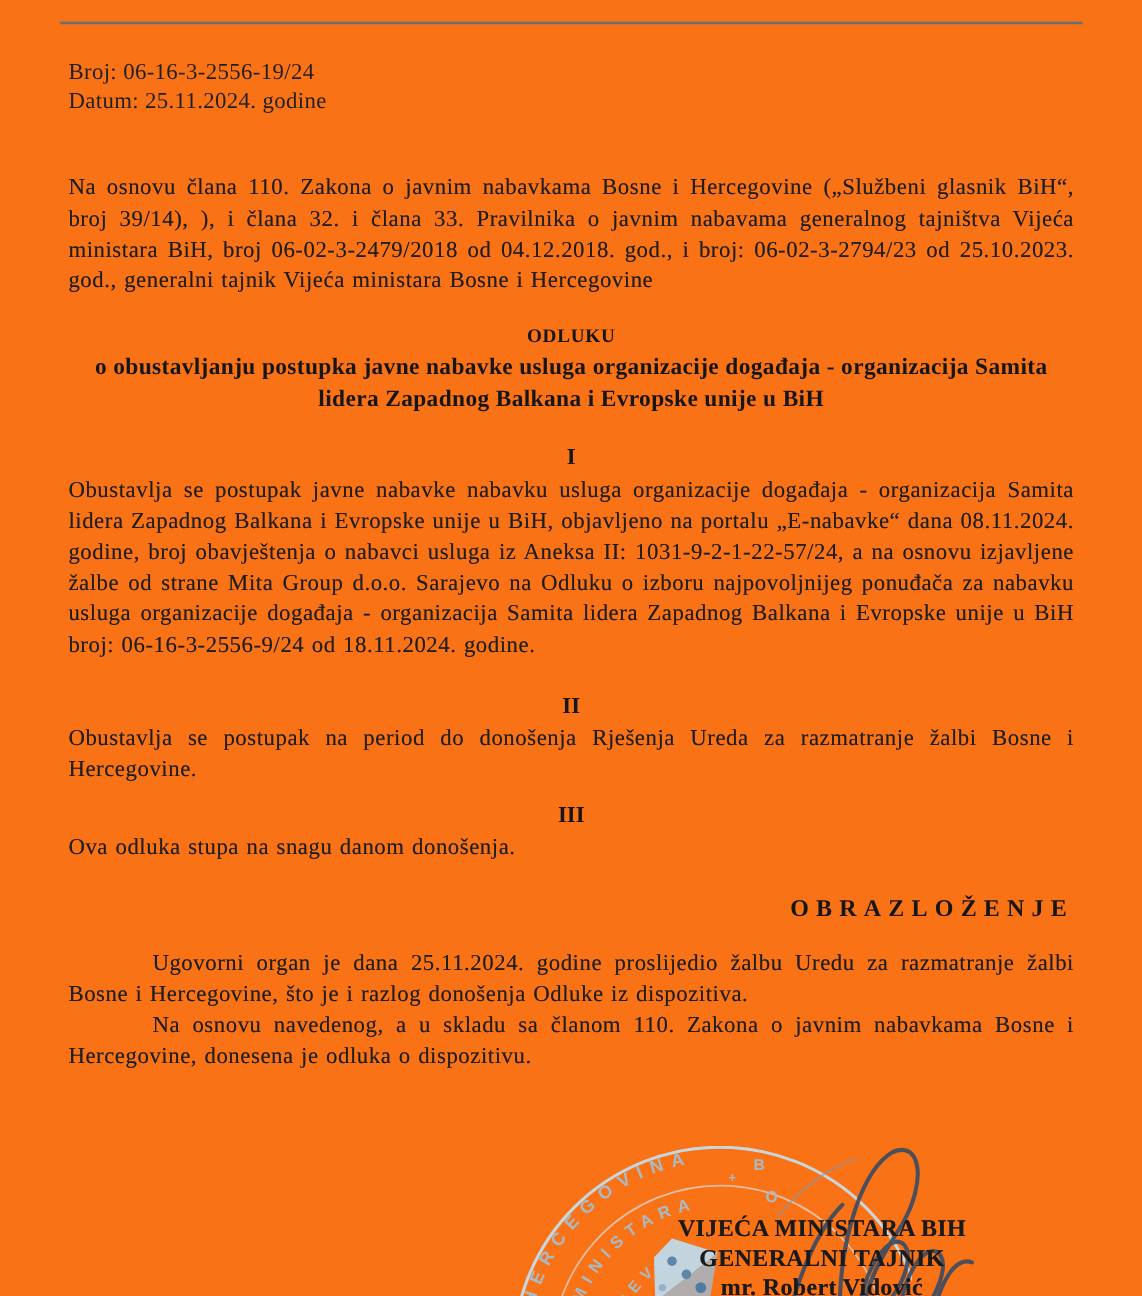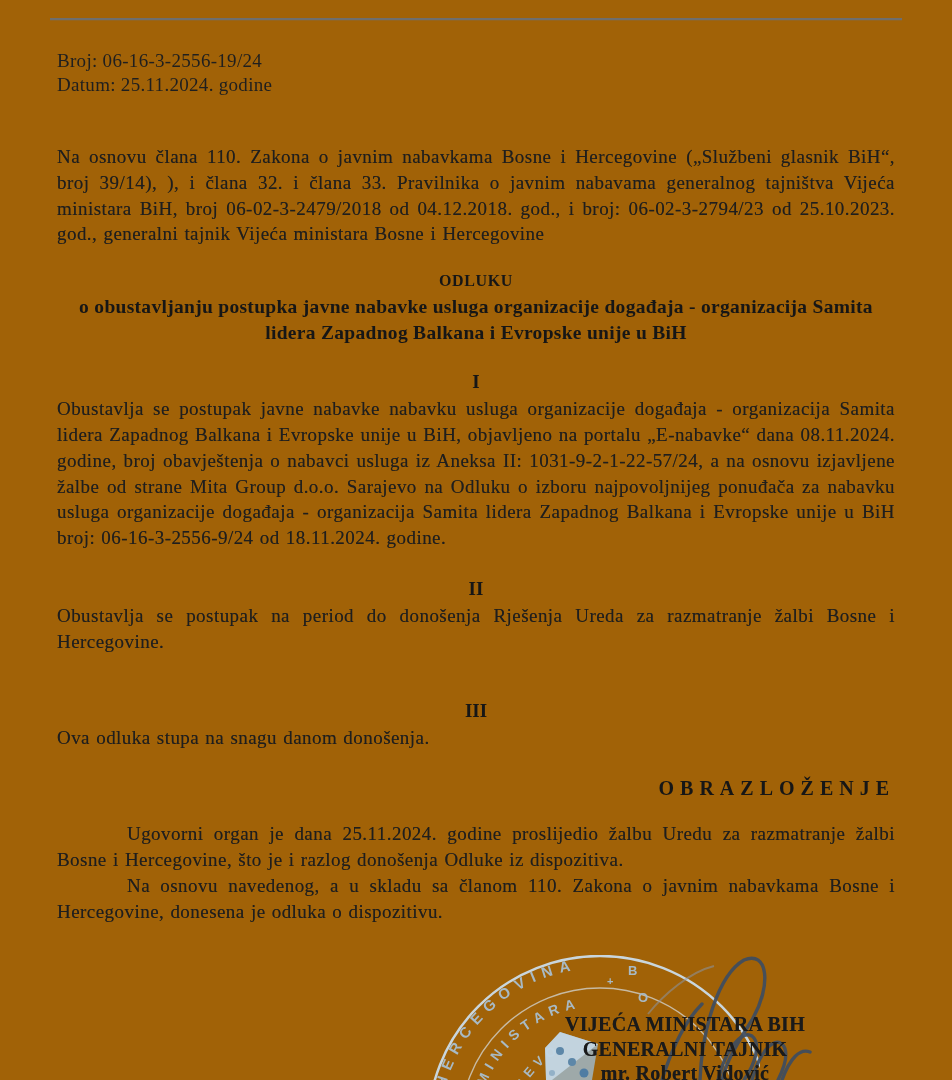--- a/index.html
+++ b/index.html
@@ -1,19 +1,19 @@
 <!DOCTYPE html>
 <html><head>
 <meta charset="utf-8">
 <style>
   html,body{margin:0;padding:0;background:#ffffff;}
   .page{
     position:relative;
     width:952px;height:1080px;
-    background:#a16207;
+    background:#f97316;
     overflow:hidden;
     font-family:"Liberation Serif", serif;
     color:#222;
     box-sizing:border-box;
     padding:0 57px;
   }
   .rule{
     margin-top:18px;
     margin-left:-7px;
     width:852px;
@@ -62,21 +62,21 @@
   }
   .numeral{
     text-align:center;
     font-weight:bold;
     font-size:19px;
     line-height:26px;
     color:#161616;
   }
   .numeral-1{margin-top:23px;}
   .numeral-2{margin-top:25px;}
-  .numeral-3{margin-top:43px;}
+  .numeral-3{margin-top:12px;}
   .section-text{margin-top:1px;}
   .rationale-heading{
     margin-top:27px;
     text-align:right;
     font-size:20px;
     font-weight:bold;
     letter-spacing:6px;
     color:#161616;
   }
   .rationale-par{

